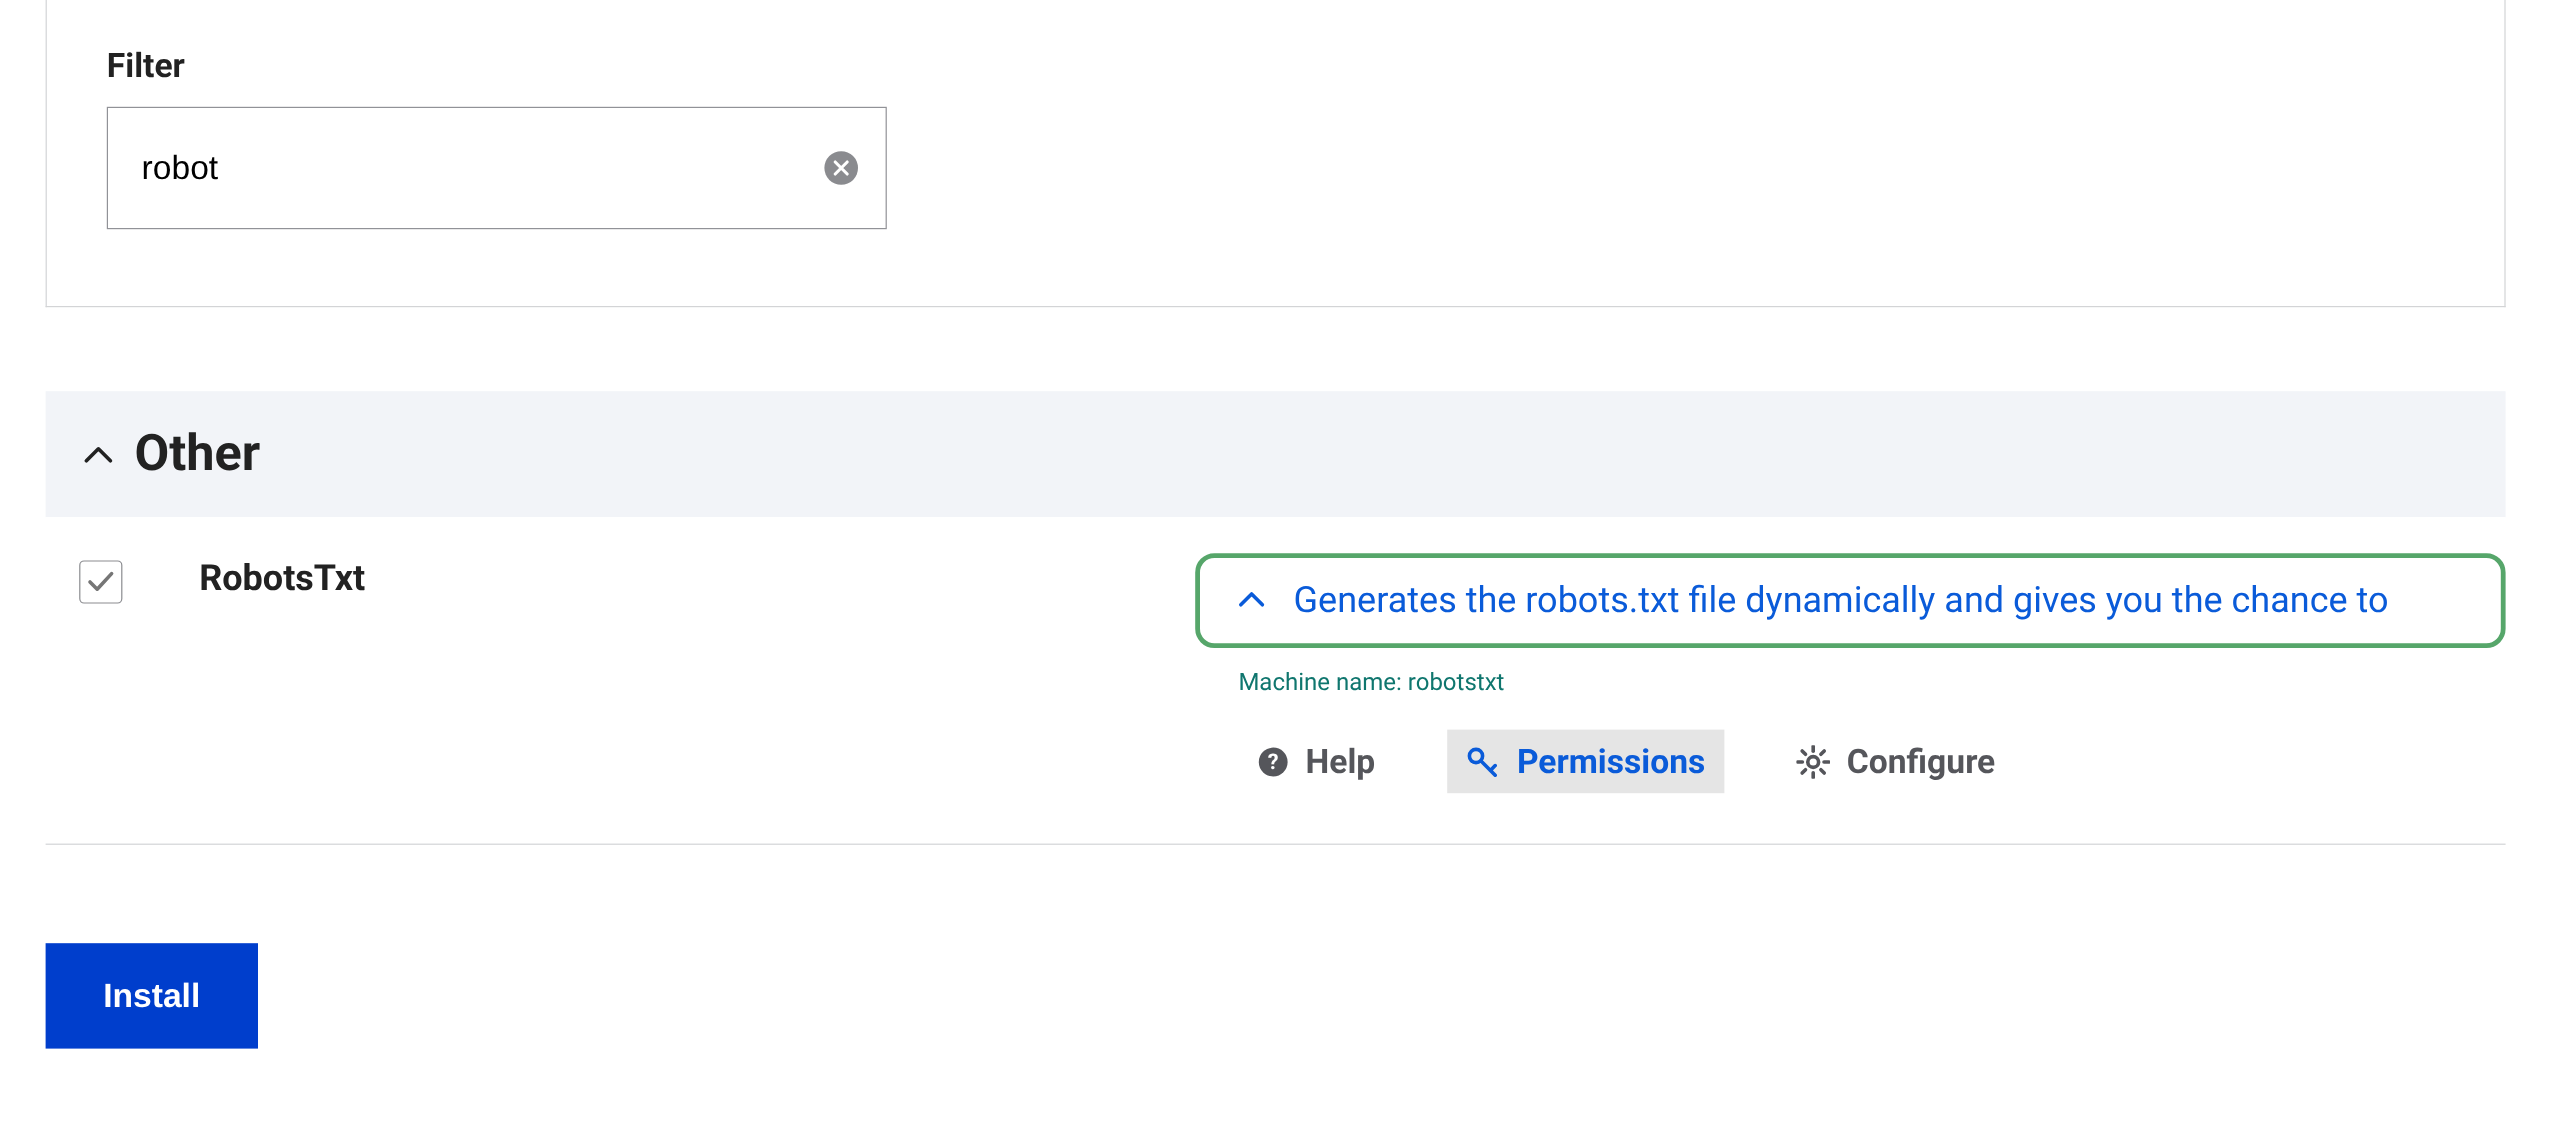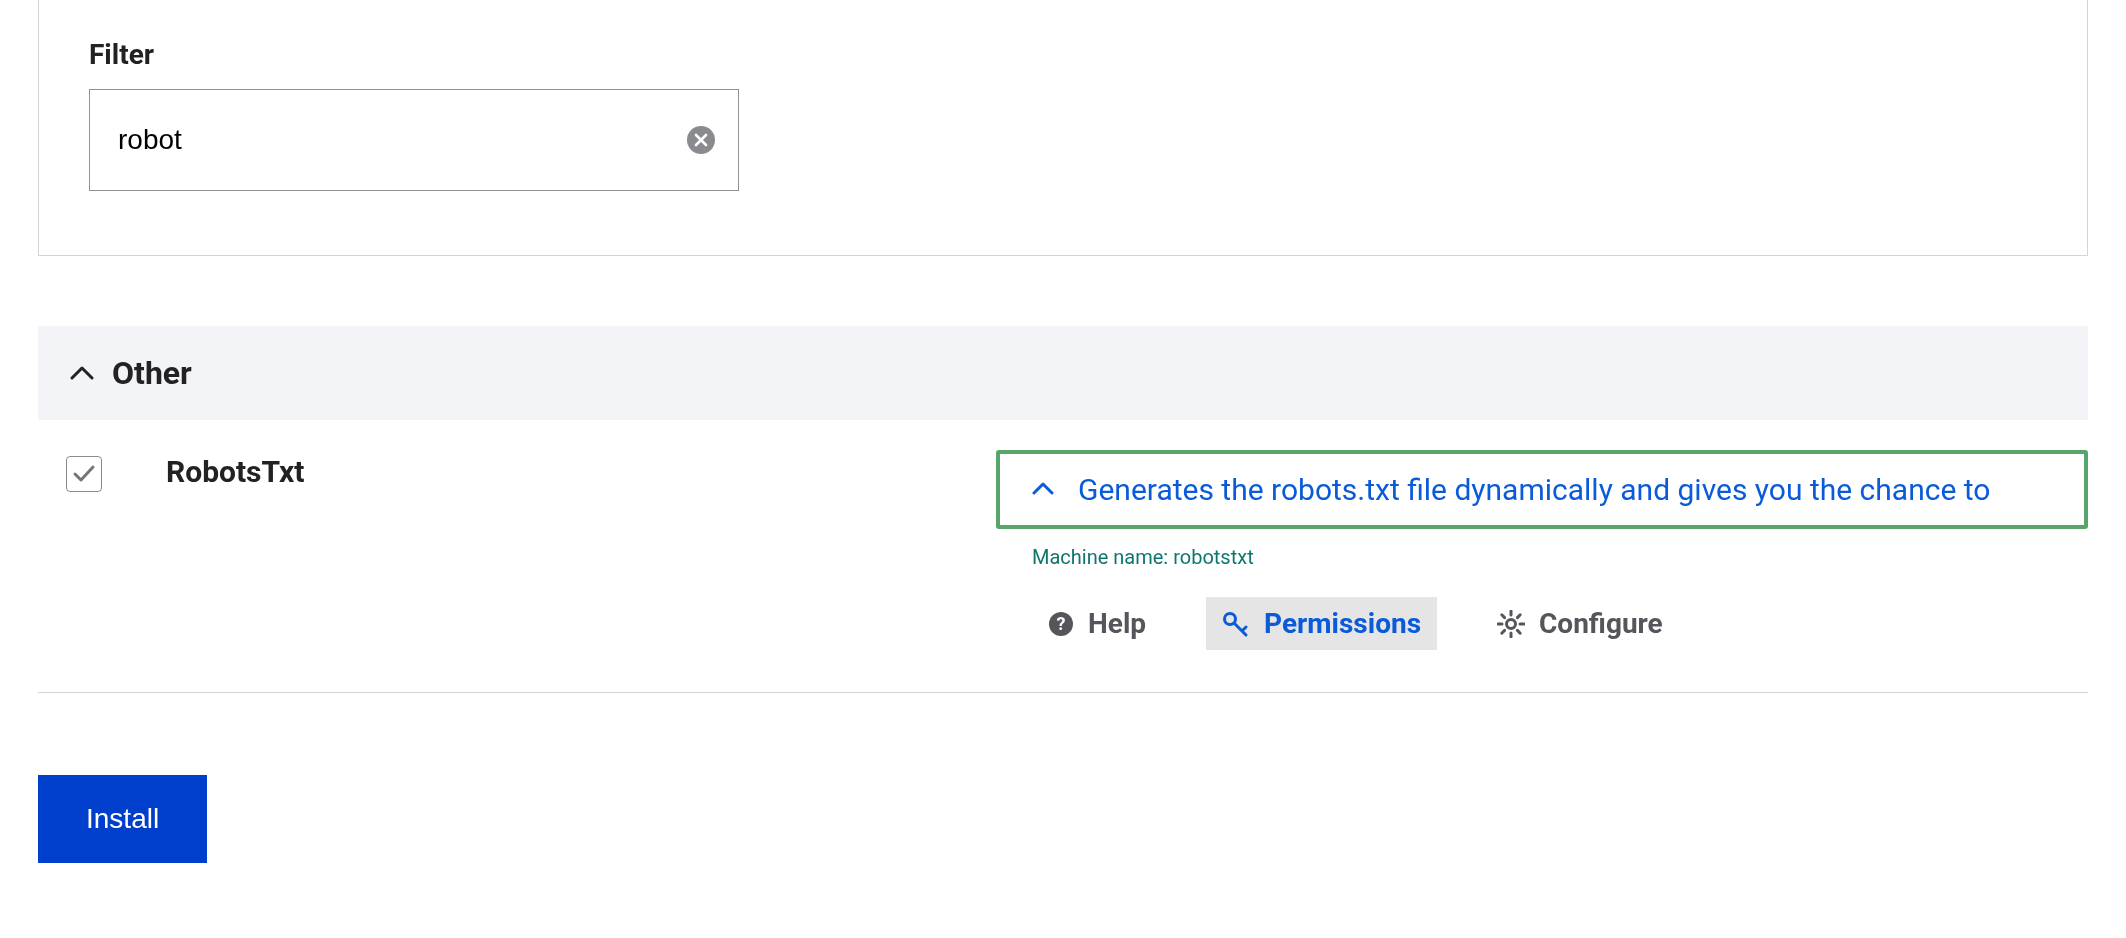--- a/index.html
+++ b/index.html
@@ -58,21 +58,21 @@
       display: flex;
       align-items: center;
       gap: 18px;
     }
     .section-chevron {
       display: flex;
       align-items: center;
     }
     .section-title {
       font-weight: 700;
-      font-size: 32px;
+      font-size: 42px;
     }
 
     .module-row {
       margin: 0 38px;
       border-bottom: 1px solid #d3d4d6;
       display: flex;
       padding: 30px 0 42px 28px;
       background: #fff;
     }
     .checkbox-cell {
@@ -98,21 +98,21 @@
       font-size: 30px;
       padding-top: 4px;
     }
     .details-cell {
       flex: 1;
       display: flex;
       flex-direction: column;
     }
     .description-box {
       border: 4px solid #56a66a;
-      border-radius: 3px;
+      border-radius: 16px;
       padding: 18px 12px 18px 32px;
       display: flex;
       align-items: center;
       gap: 24px;
       color: #0a5bd9;
     }
     .desc-text {
       font-size: 30px;
       color: #0a5bd9;
       white-space: nowrap;
@@ -149,21 +149,21 @@
       display: flex;
       align-items: center;
     }
 
     .install-btn {
       margin: 82px 0 0 38px;
       background: #003ecc;
       color: #fff;
       border: none;
       font-size: 28px;
-      font-weight: 400;
+      font-weight: 700;
       padding: 28px 48px;
       cursor: pointer;
     }
   </style>
 </head>
 <body>
 
 
 
 <div class="panel-top">

